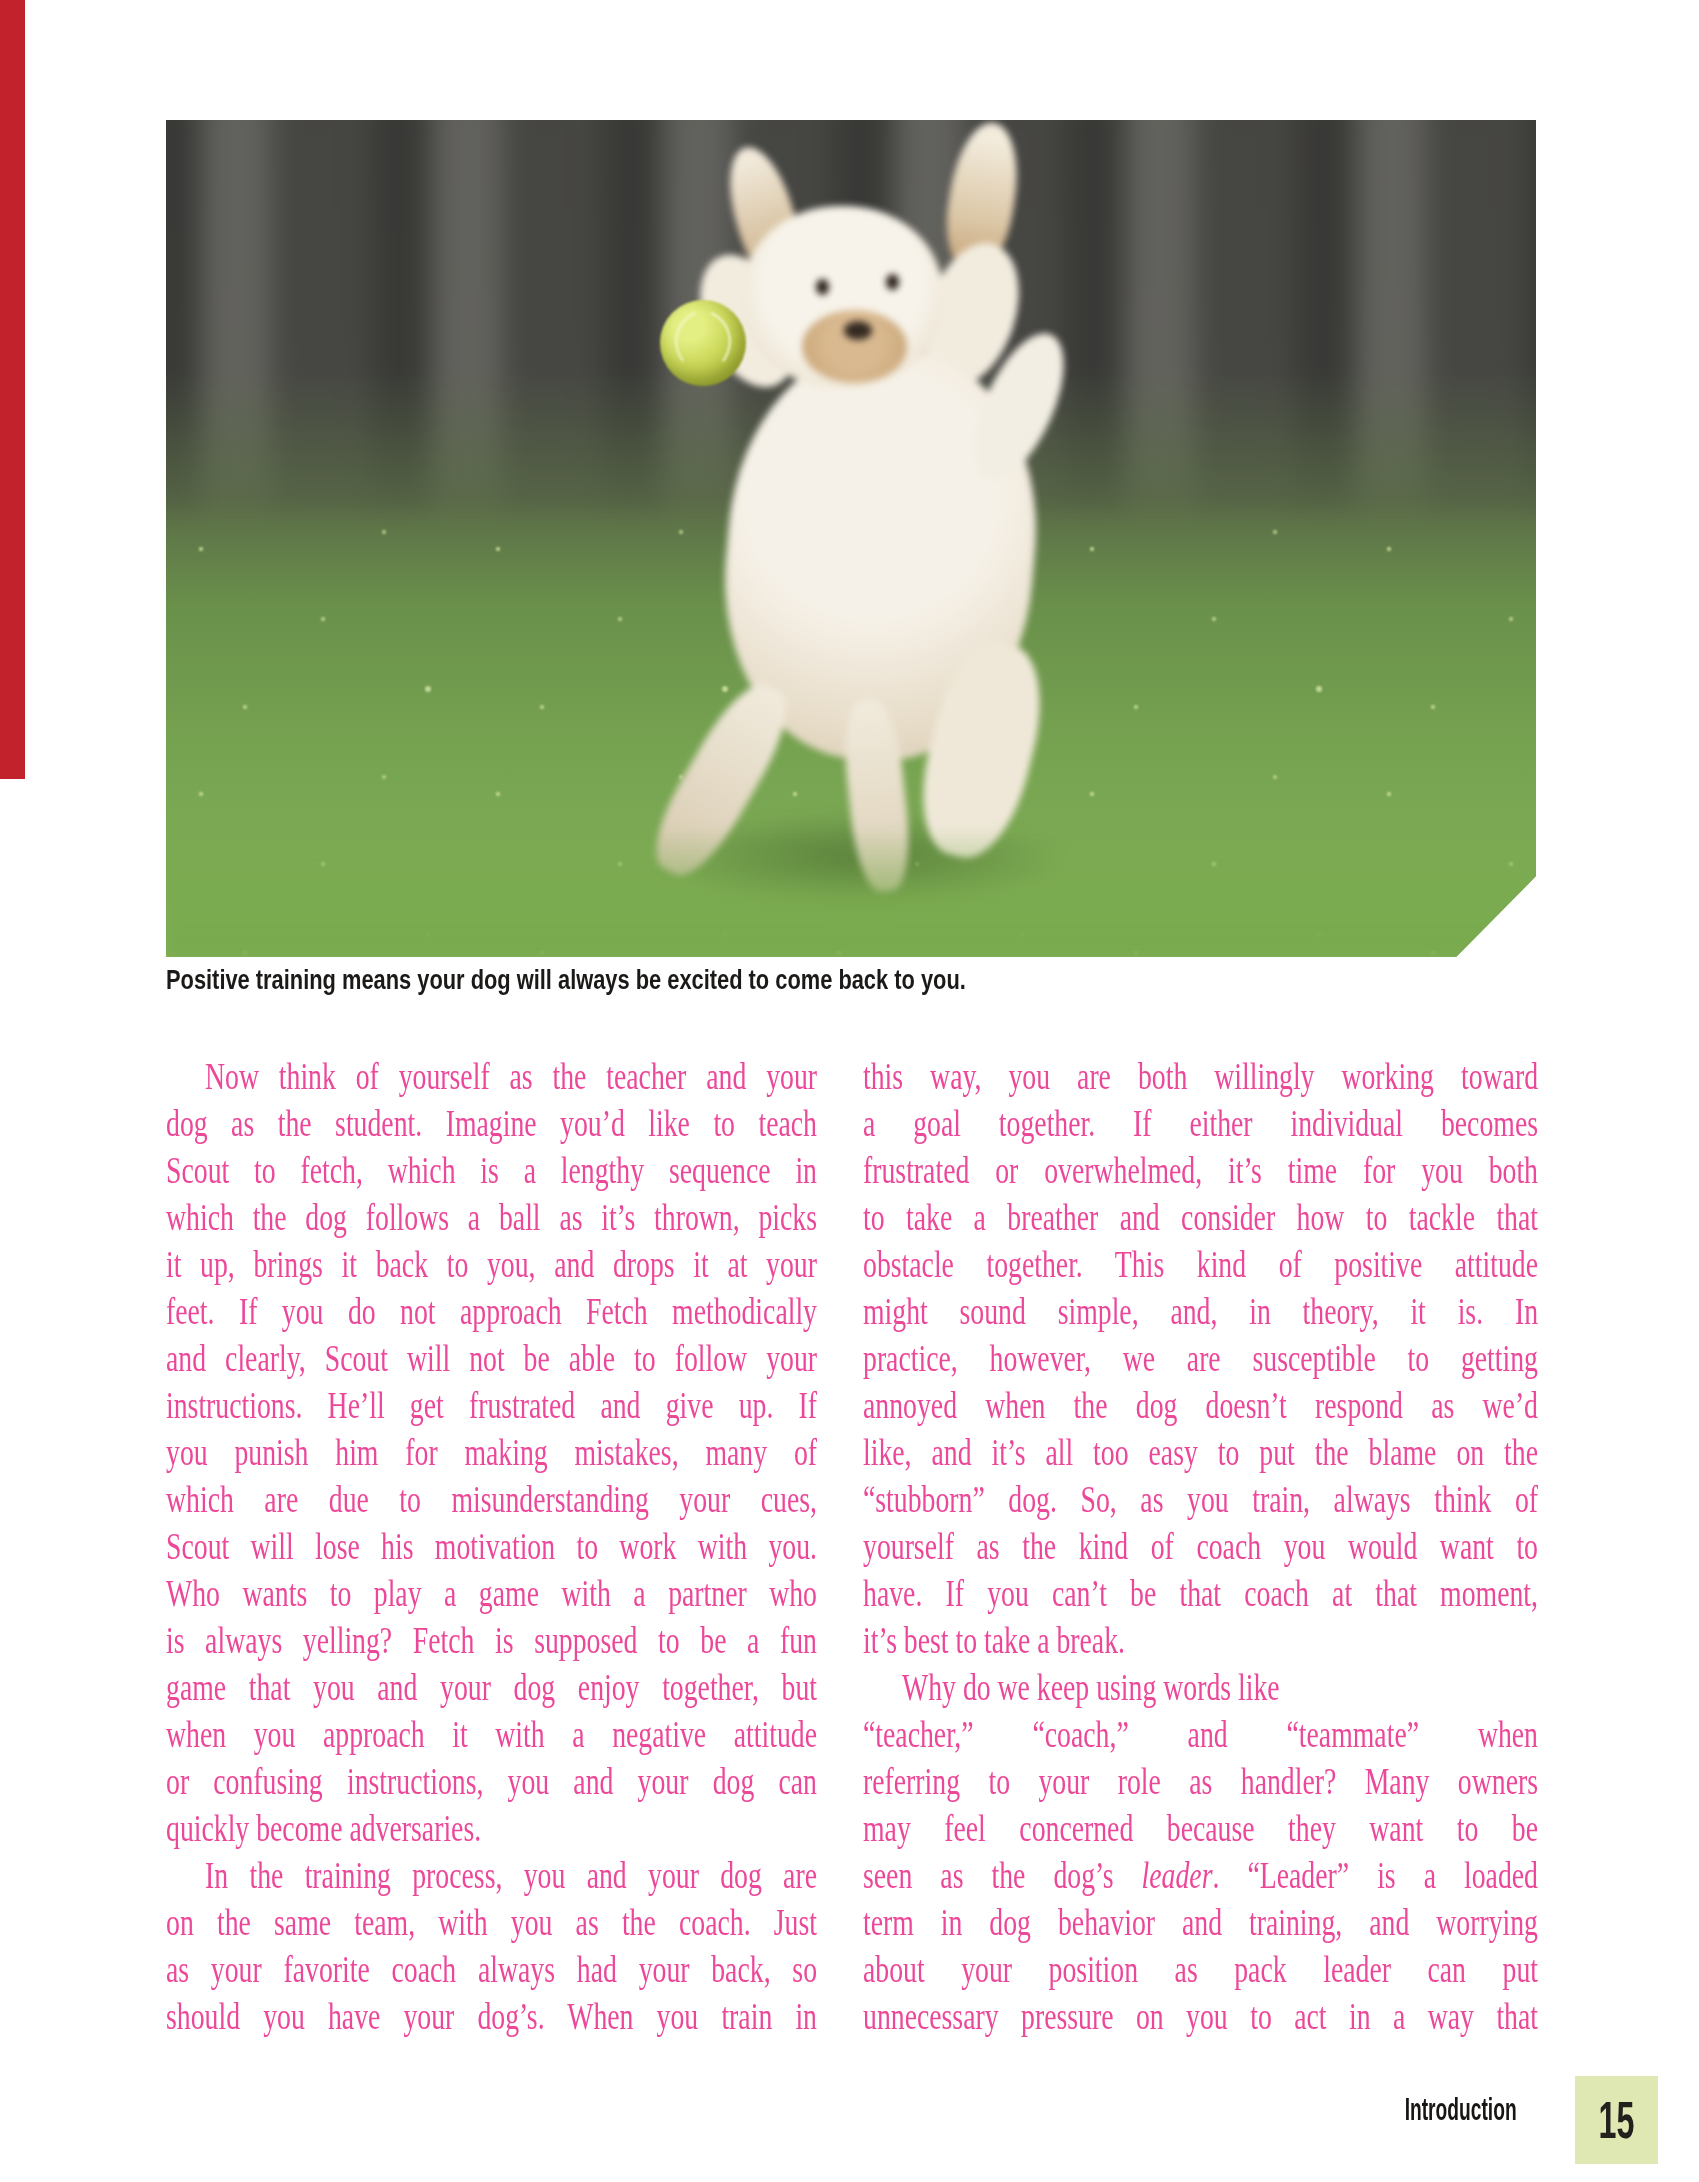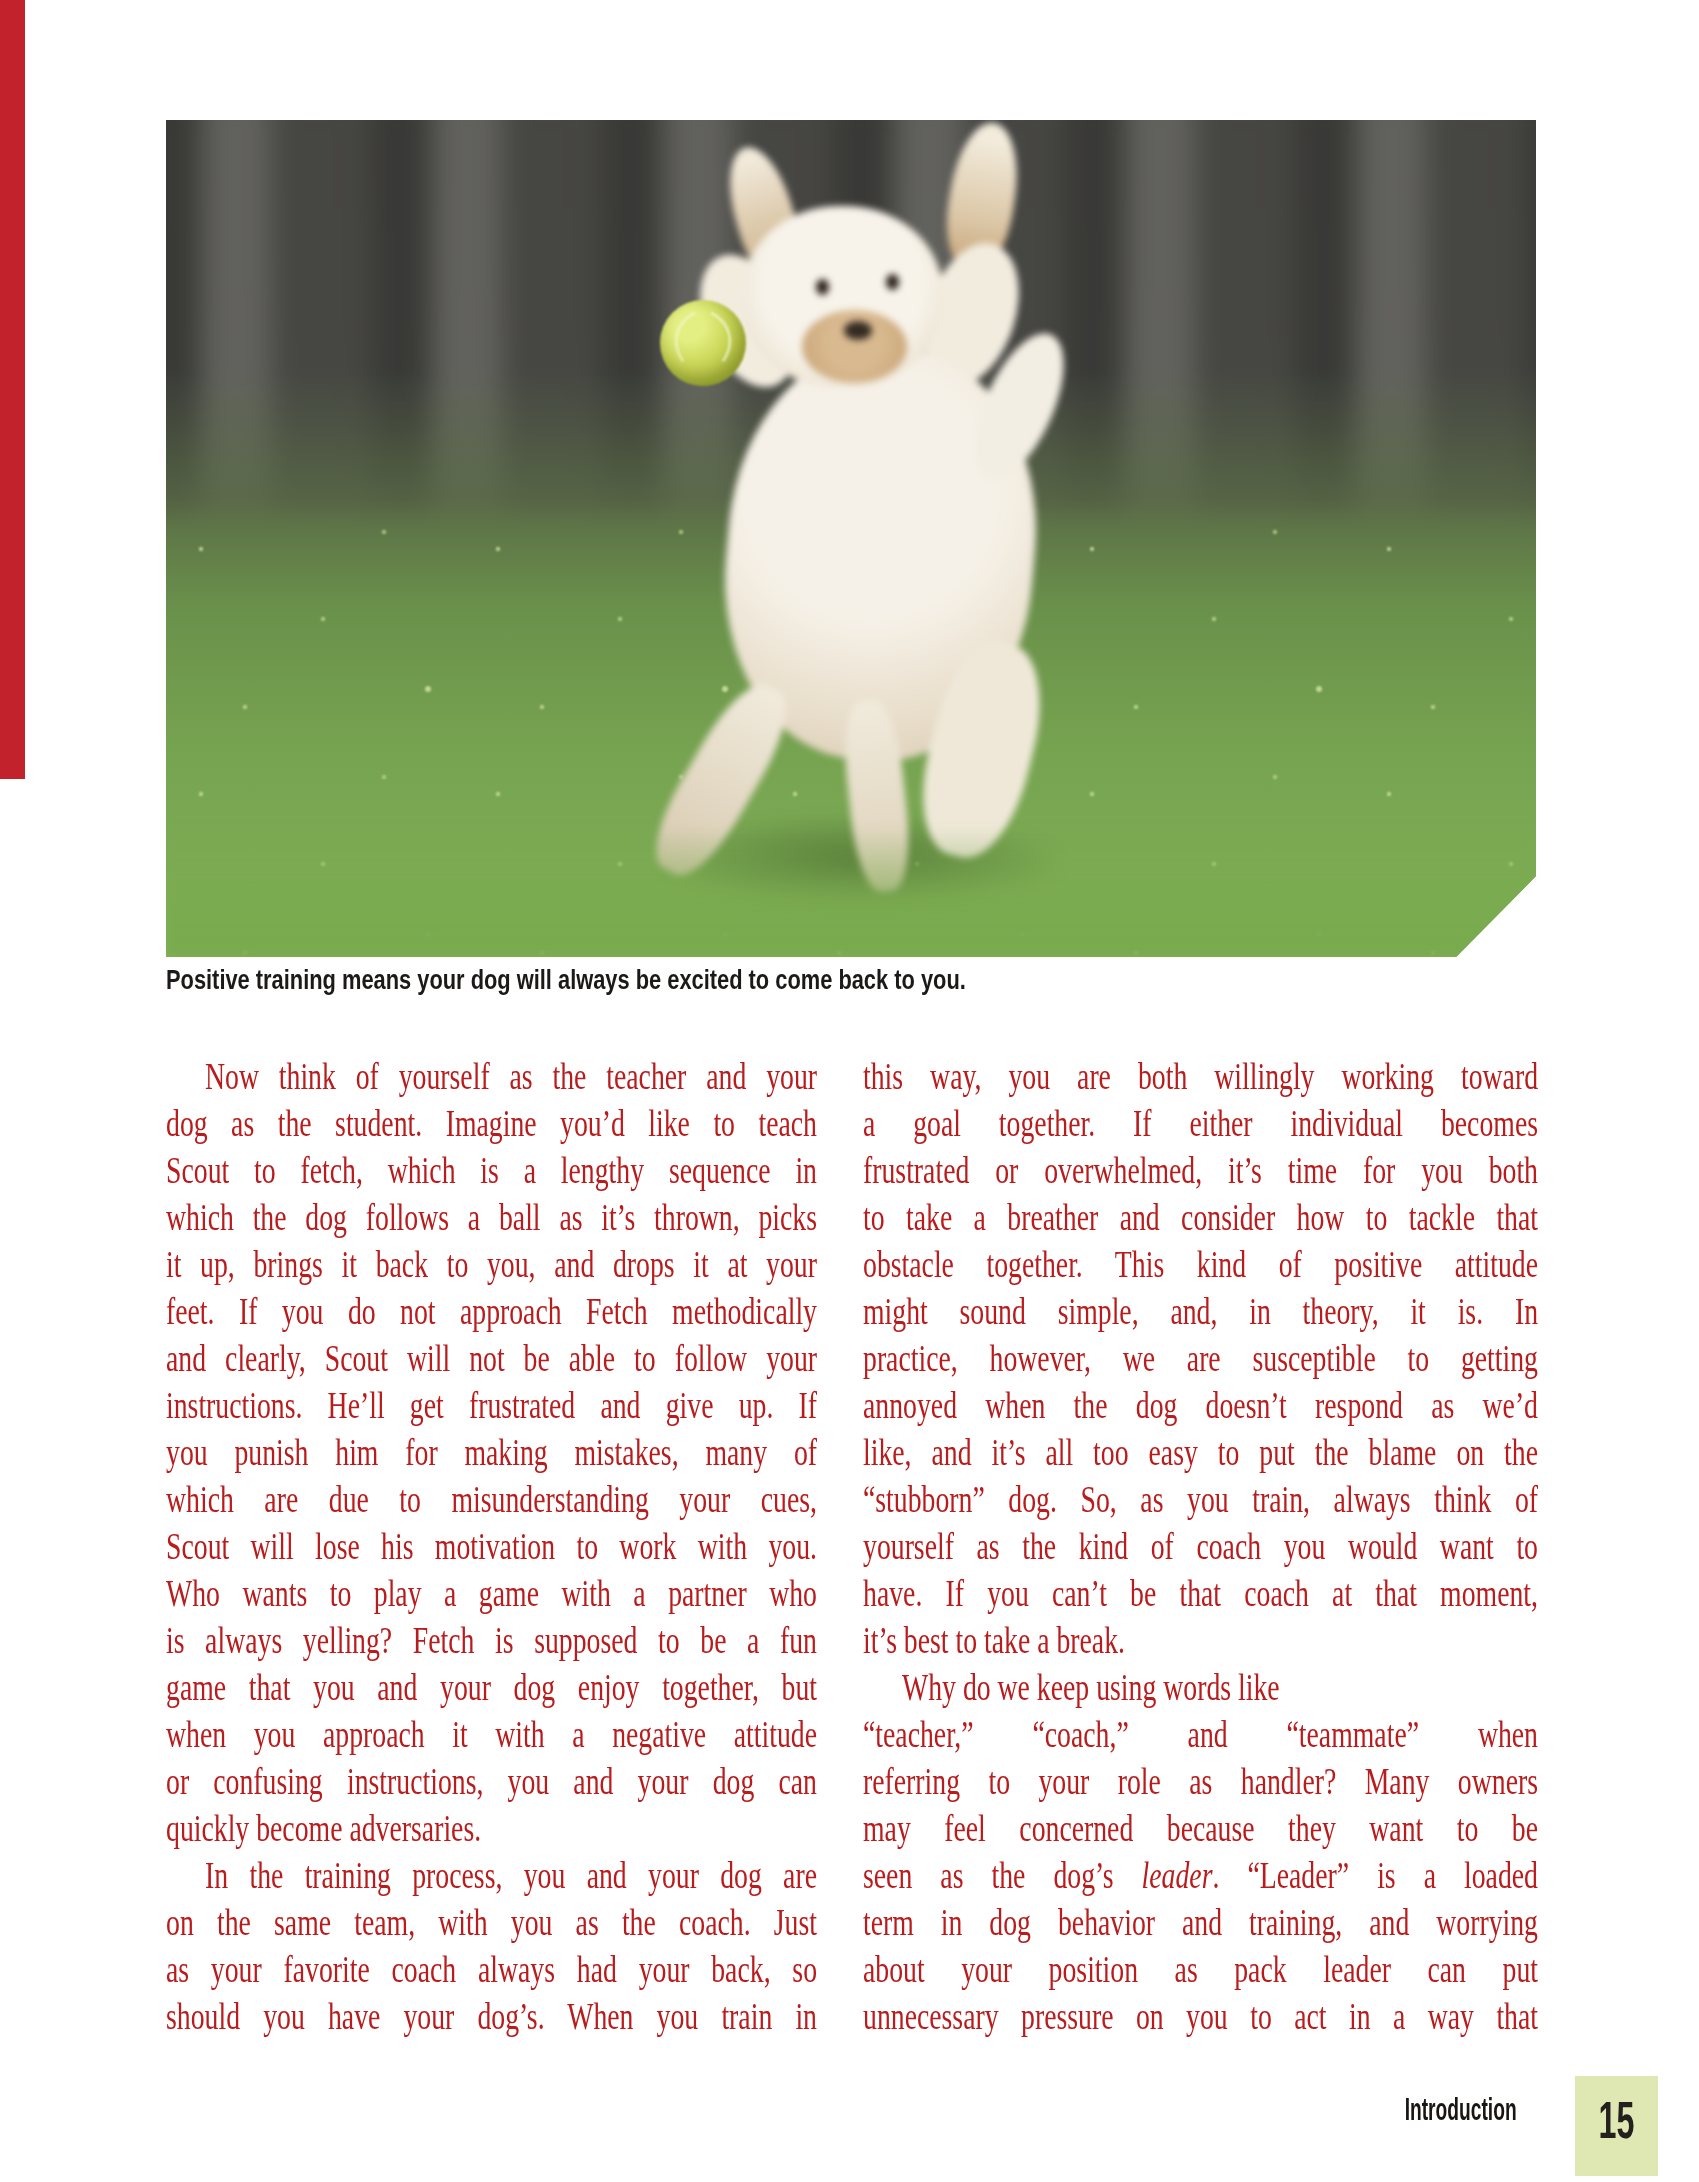--- a/index.html
+++ b/index.html
@@ -9,21 +9,21 @@
     background:#ffffff;
     font-family:"Liberation Serif",serif;
     overflow:hidden;
   }
   
   .chapter-tab{
     position:absolute;left:0;top:0;width:24.5px;height:779px;
     background:#c2222b;
   }
   .page-tab{
-    position:absolute;left:1575px;top:2076px;width:83px;height:100px;
+    position:absolute;left:1575px;top:2076px;width:83px;height:88px;
     background:#dfe8b2;
   }
   .page-num{
     display:block;margin-top:17.5px;text-align:center;
     font-family:"Liberation Sans",sans-serif;font-weight:600;
     font-size:52px;line-height:1;color:#23201d;
     transform:scaleX(.62);transform-origin:50% 0;
   }
   .footer-label{
     position:absolute;right:183px;top:2093px;
@@ -105,21 +105,21 @@
     background:linear-gradient(0deg,rgba(121,170,78,.95) 20%,rgba(121,170,78,.45) 60%,rgba(121,170,78,0));
     filter:blur(4.4px);}
   
   .caption{
     position:absolute;left:166px;top:963px;white-space:nowrap;
     font-family:"Liberation Sans",sans-serif;font-weight:700;
     font-size:28px;line-height:1.2;color:#1c1a18;
     transform:scaleX(.78);transform-origin:0 0;letter-spacing:0;
   }
   
-  .col{position:absolute;top:1053px;color:#b91c1c;}
+  .col{position:absolute;top:1053px;color:#ec4899;}
   .col-left{left:166px;}
   .col-right{left:863px;}
   .col .line{
     font-size:37px;line-height:47px;height:47px;
     text-align:justify;text-align-last:justify;
     transform:scaleX(.75);transform-origin:0 50%;
     white-space:nowrap;
   }
   .col-left .line{width:868px;}
   .col-right .line{width:900px;}

